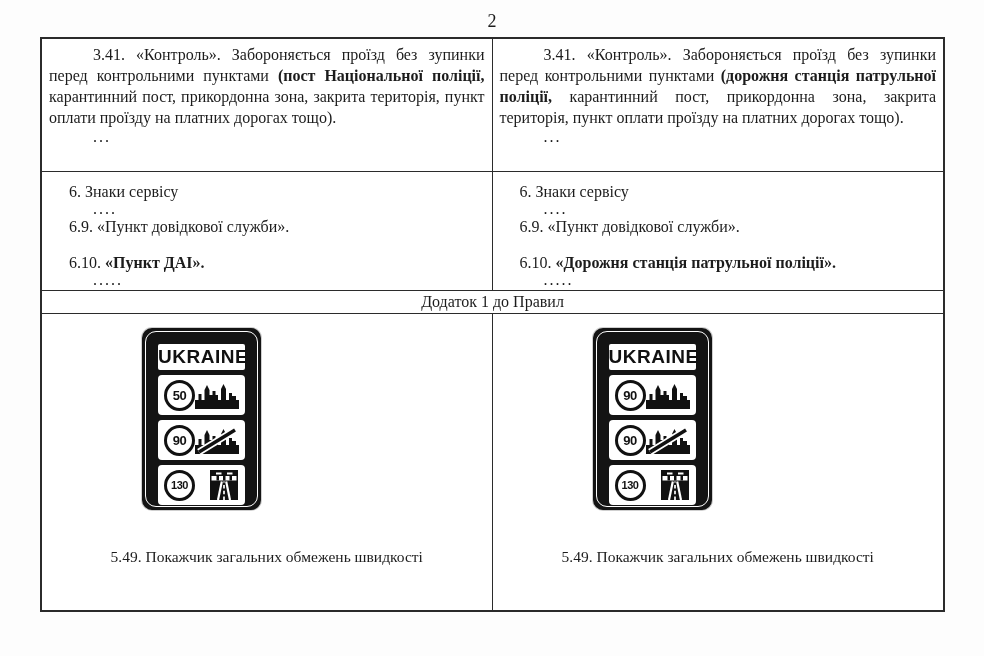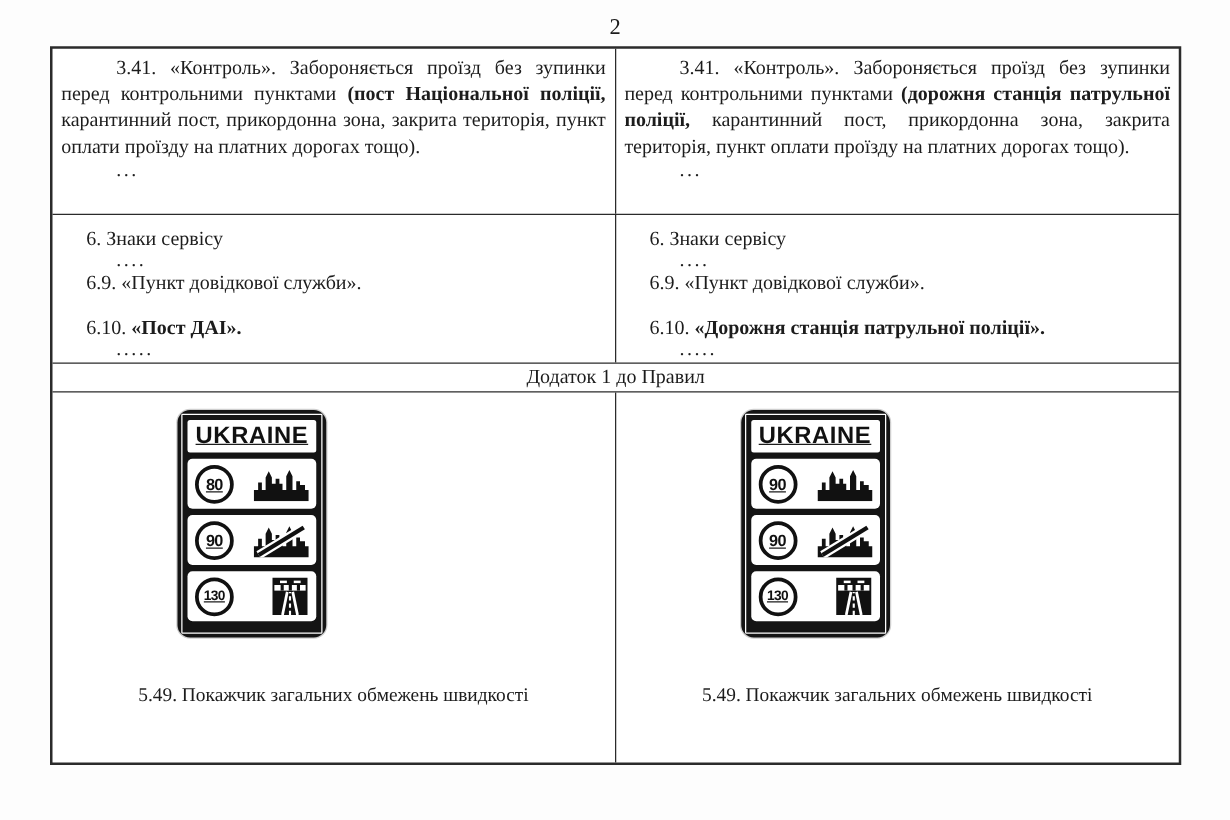--- a/index.html
+++ b/index.html
@@ -26,21 +26,21 @@
   .svc-dots { font-size:16px; line-height:14px; margin-left:44px; letter-spacing:2px; }
   .svc-gap { margin-top:15px; }
   .r2 .cell { padding-top:9px; }
 
   .annex-cell { flex:1; text-align:center; font-size:16px; line-height:19px; padding:1px 0; }
 
   .sign-cell { position:relative; padding:0; }
   .sign { position:absolute; top:14px; left:100px; width:119px; height:182px;
           background:#141414; border-radius:10px; padding:3px;
           box-shadow:0 0 0 1px #cfcfcf; }
-  .sign-plate { width:100%; height:100%; border:1.5px solid #fff; border-radius:1px; padding:4px;text-decoration:underline; }
+  .sign-plate { width:100%; height:100%; border:1.5px solid #fff; border-radius:11px; padding:12px; }
   .sign-title { background:#fff; border-radius:2px; color:#111; text-align:center;
                 font-family:"Liberation Sans", sans-serif; font-weight:bold;
                 font-size:19px; line-height:26px; height:26px; letter-spacing:0.5px; }
   .sign-box { background:#fff; border-radius:4px; height:40px; margin-top:5px;
               display:flex; align-items:center; justify-content:space-between; padding:0 6px; }
   .speed-circle { width:31px; height:31px; border:3px solid #111; border-radius:50%;
                   display:flex; align-items:center; justify-content:center;
                   font-family:"Liberation Sans", sans-serif; font-weight:bold;
                   font-size:13px; color:#111; flex:0 0 auto; letter-spacing:-0.5px; }
   .icon-wrap { flex:0 0 auto; display:flex; align-items:center; }
@@ -71,21 +71,21 @@
       <p class="para"><span>3.41. «Контроль». Забороняється проїзд без зупинки перед контрольними пунктами </span><b>(дорожня станція патрульної поліції,</b><span> карантинний пост, прикордонна зона, закрита територія, пункт оплати проїзду на платних дорогах тощо).</span></p>
       <p class="dots-line">...</p>
     </div>
   </div>
 
   <div class="t-row r2">
     <div class="cell first">
       <div class="svc-line">6. Знаки сервісу</div>
       <div class="svc-dots">....</div>
       <div class="svc-line">6.9. «Пункт довідкової служби».</div>
-      <div class="svc-line svc-gap"><span>6.10. </span><b>«Пост ДАІ».</b></div>
+      <div class="svc-line svc-gap"><span>6.10. </span><b>«Пункт ДАІ».</b></div>
       <div class="svc-dots">.....</div>
     </div>
     <div class="cell">
       <div class="svc-line">6. Знаки сервісу</div>
       <div class="svc-dots">....</div>
       <div class="svc-line">6.9. «Пункт довідкової служби».</div>
       <div class="svc-line svc-gap"><span>6.10. </span><b>«Дорожня станція патрульної поліції».</b></div>
       <div class="svc-dots">.....</div>
     </div>
   </div>
@@ -94,21 +94,21 @@
     <div class="annex-cell">Додаток 1 до Правил</div>
   </div>
 
   <div class="t-row r4">
 
     <div class="cell first sign-cell">
       <div class="sign">
         <div class="sign-plate">
           <div class="sign-title">UKRAINE</div>
           <div class="sign-box">
-            <span class="speed-circle">80</span>
+            <span class="speed-circle">50</span>
             <span class="icon-wrap">
               <svg width="44" height="28" viewBox="0 0 44 28">
                   <use href="#skyline"></use>
                 </svg>
             </span>
           </div>
           <div class="sign-box">
             <span class="speed-circle">90</span>
             <span class="icon-wrap">
               <svg width="44" height="28" viewBox="0 0 44 28">

